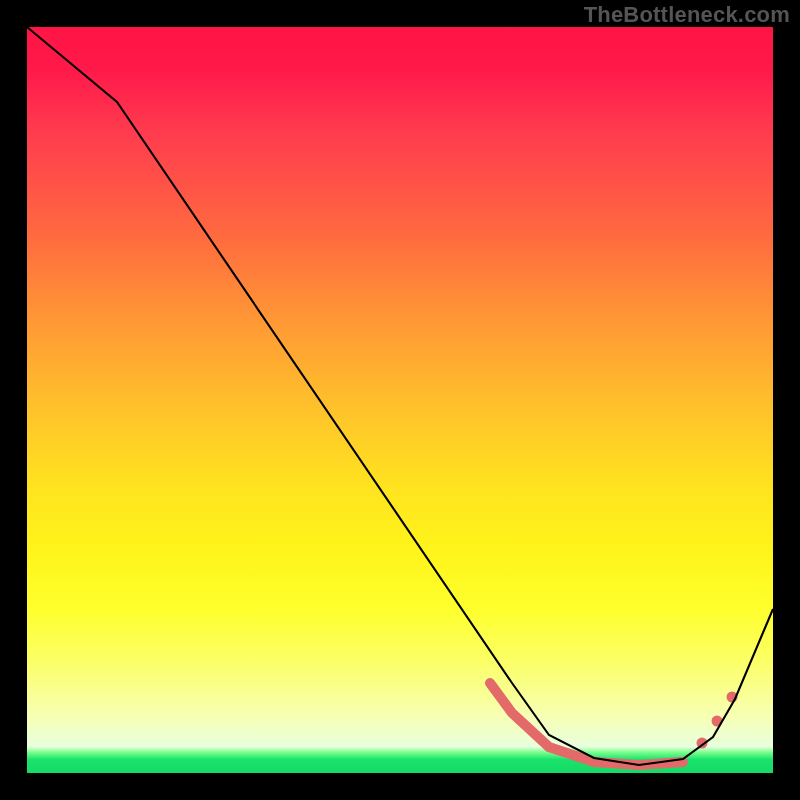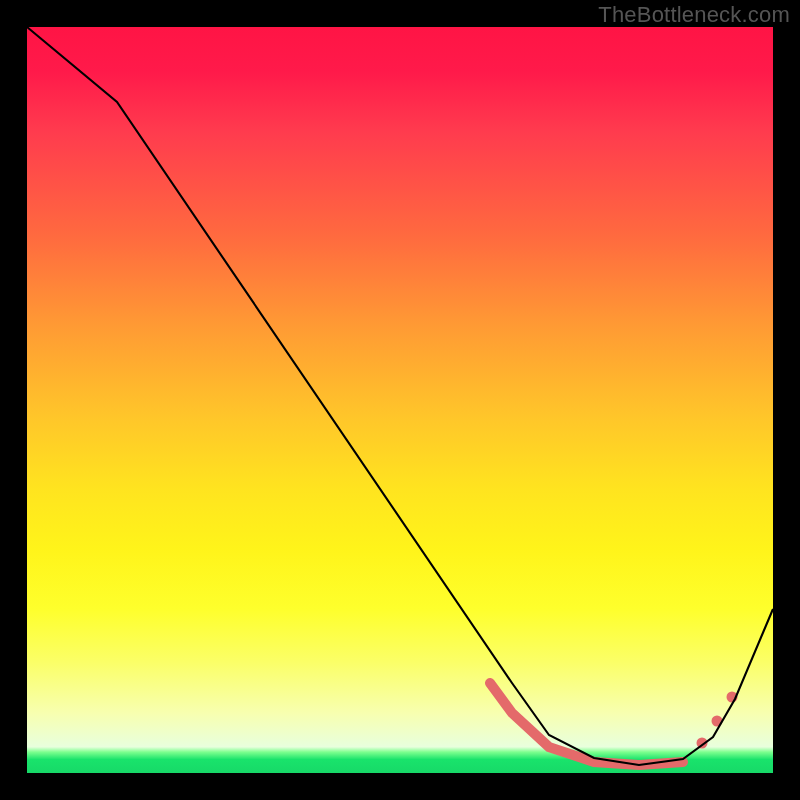--- a/index.html
+++ b/index.html
@@ -18,21 +18,21 @@
     background: #000;
   }
   .watermark {
     position: absolute;
     top: 2px;
     right: 10px;
     color: #555;
     font-size: 22px;
     letter-spacing: 0.2px;
     user-select: none;
-    font-weight: 400;
+    font-weight: 700;
   }
   .plot-area {
     position: absolute;
     left: 27px;
     top: 27px;
     width: 746px;
     height: 746px;
     
     background: linear-gradient(
       to bottom,

